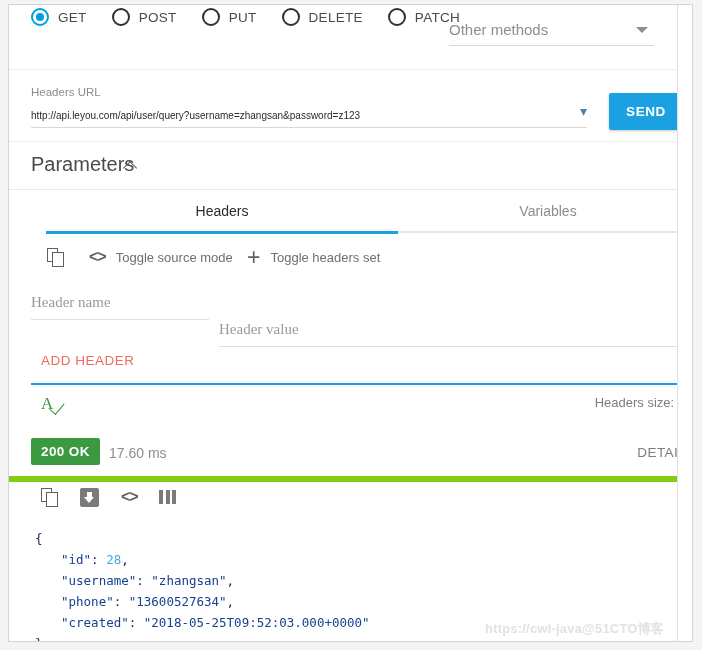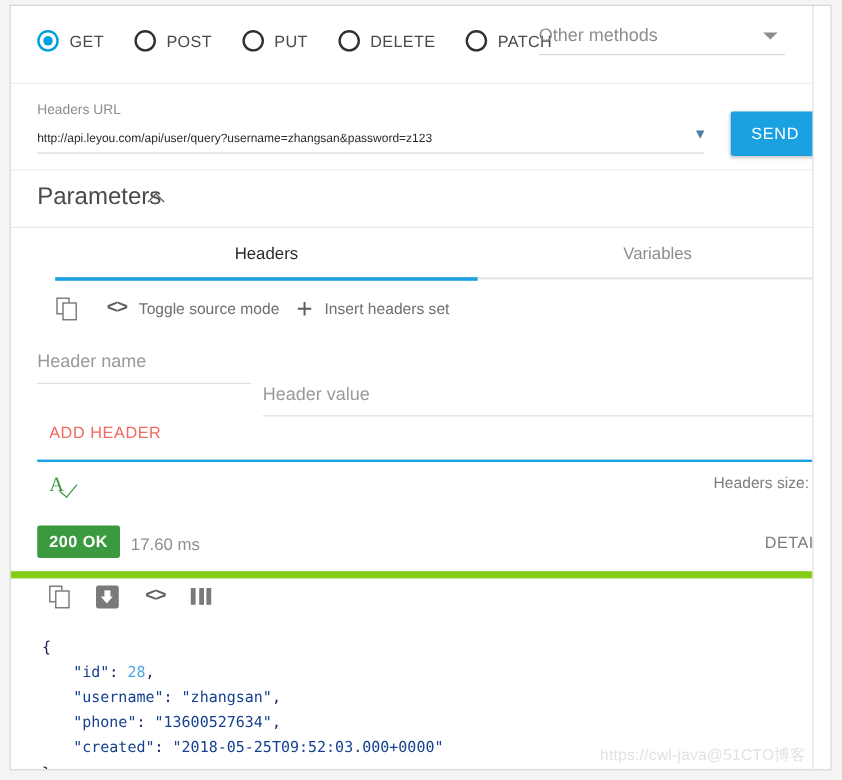--- a/index.html
+++ b/index.html
@@ -43,21 +43,21 @@
   
   .method-row {
     position: absolute;
     left: 0; top: 0; right: 0;
     height: 64px;
     border-bottom: 1px solid #eeeeee;
   }
   .radio-group {
     position: absolute;
     left: 22px;
-    top: 20px;
+    top: 3px;
     display: flex;
     align-items: flex-start;
   }
   .radio-item {
     display: flex;
     align-items: center;
     margin-right: 25px;
     cursor: pointer;
   }
   .radio-circle {
@@ -165,20 +165,21 @@
     font-size: 13.5px;
     letter-spacing: 0.6px;
     display: flex;
     align-items: center;
     justify-content: center;
     border: none;
     border-radius: 2px;
     box-shadow: 0 1px 3px rgba(0,0,0,0.22);
     cursor: pointer;
     font-family: "Liberation Sans", sans-serif;
+    font-weight: bold;
   }
 
   
   .params-row {
     position: absolute;
     left: 0; top: 136px; right: 0;
     height: 48px;
     border-bottom: 1px solid #e8e8e8;
   }
   .params-label {
@@ -308,21 +309,21 @@
     top: 14px;
     border-bottom: 1px solid #dedede;
     padding-bottom: 8px;
   }
   .hdr-field input {
     border: none;
     outline: none;
     background: transparent;
     font-size: 15px;
     color: #2b2b2b;
-    font-family: Liberation Sans, sans-serif;
+    font-family: Liberation Serif, serif;
     width: 100%;
     padding: 0;
   }
   .hdr-field input::placeholder { color: #9a9a9a; }
 
   
   .add-header-row {
     position: absolute;
     left: 0; top: 334px; right: 0;
     height: 44px;
@@ -484,28 +485,29 @@
   }
   .json-punct { color: #1c1c5c; }
   .json-key   { color: #16418f; }
   .json-str   { color: #16418f; }
   .json-num   { color: #49a7e0; }
   .json-indent { display: inline-block; width: 26px; }
 
   
   .watermark {
     position: absolute;
-    left: 500px;
+    left: 485px;
     top: 620px;
     font-size: 13px;
     color: #e2e2e2;
     letter-spacing: 0.2px;
     white-space: nowrap;
     pointer-events: none;
     font-family: "Liberation Sans", sans-serif;
+    font-weight: bold;
   }
 </style>
 </head>
 <body>
 
 <div id="root">
   <div class="window-frame">
   <div class="inner-panel">
 
     <div class="method-row">
@@ -573,21 +575,21 @@
     <div class="hdr-toolbar">
       <div class="tb-item" style="left:38px;">
         <span class="icon-copy"></span>
       </div>
       <div class="tb-item" style="left:80px;">
         <span class="icon-code">&lt;&gt;</span>
         <span class="tb-text">Toggle source mode</span>
       </div>
       <div class="tb-item" style="left:238px;">
         <span class="icon-plus">+</span>
-        <span class="tb-text">Insert headers set</span>
+        <span class="tb-text">Toggle headers set</span>
       </div>
     </div>
 
     <div class="hdr-inputs">
       <div class="hdr-field" style="left:22px; width:178px;">
         <input type="text" placeholder="Header name" style="">
       </div>
       <div class="hdr-field" style="left:210px; width:464px;margin-top:27px;">
         <input type="text" placeholder="Header value" style="">
       </div>

